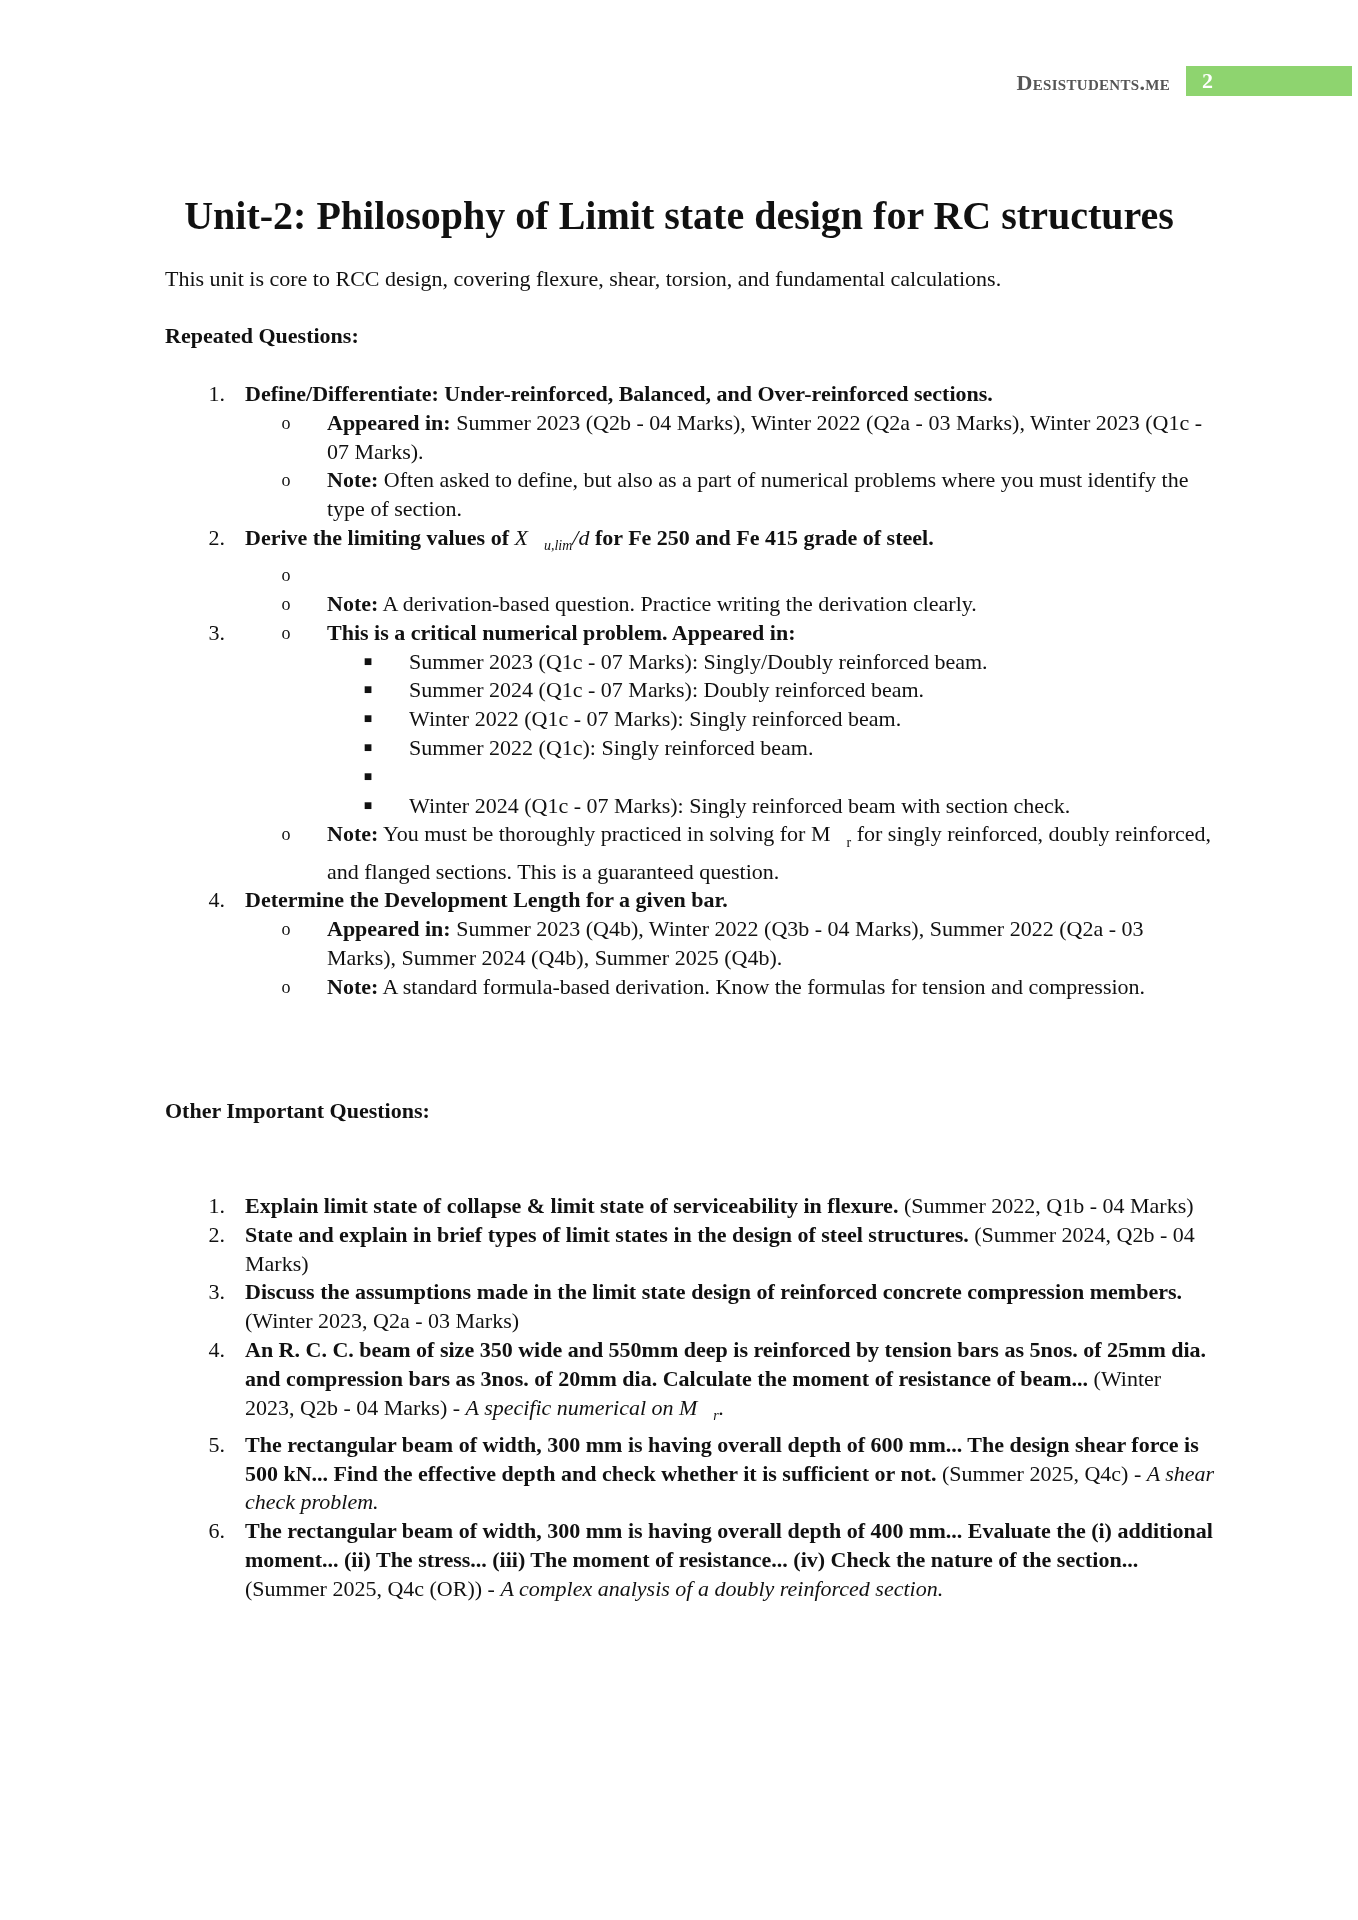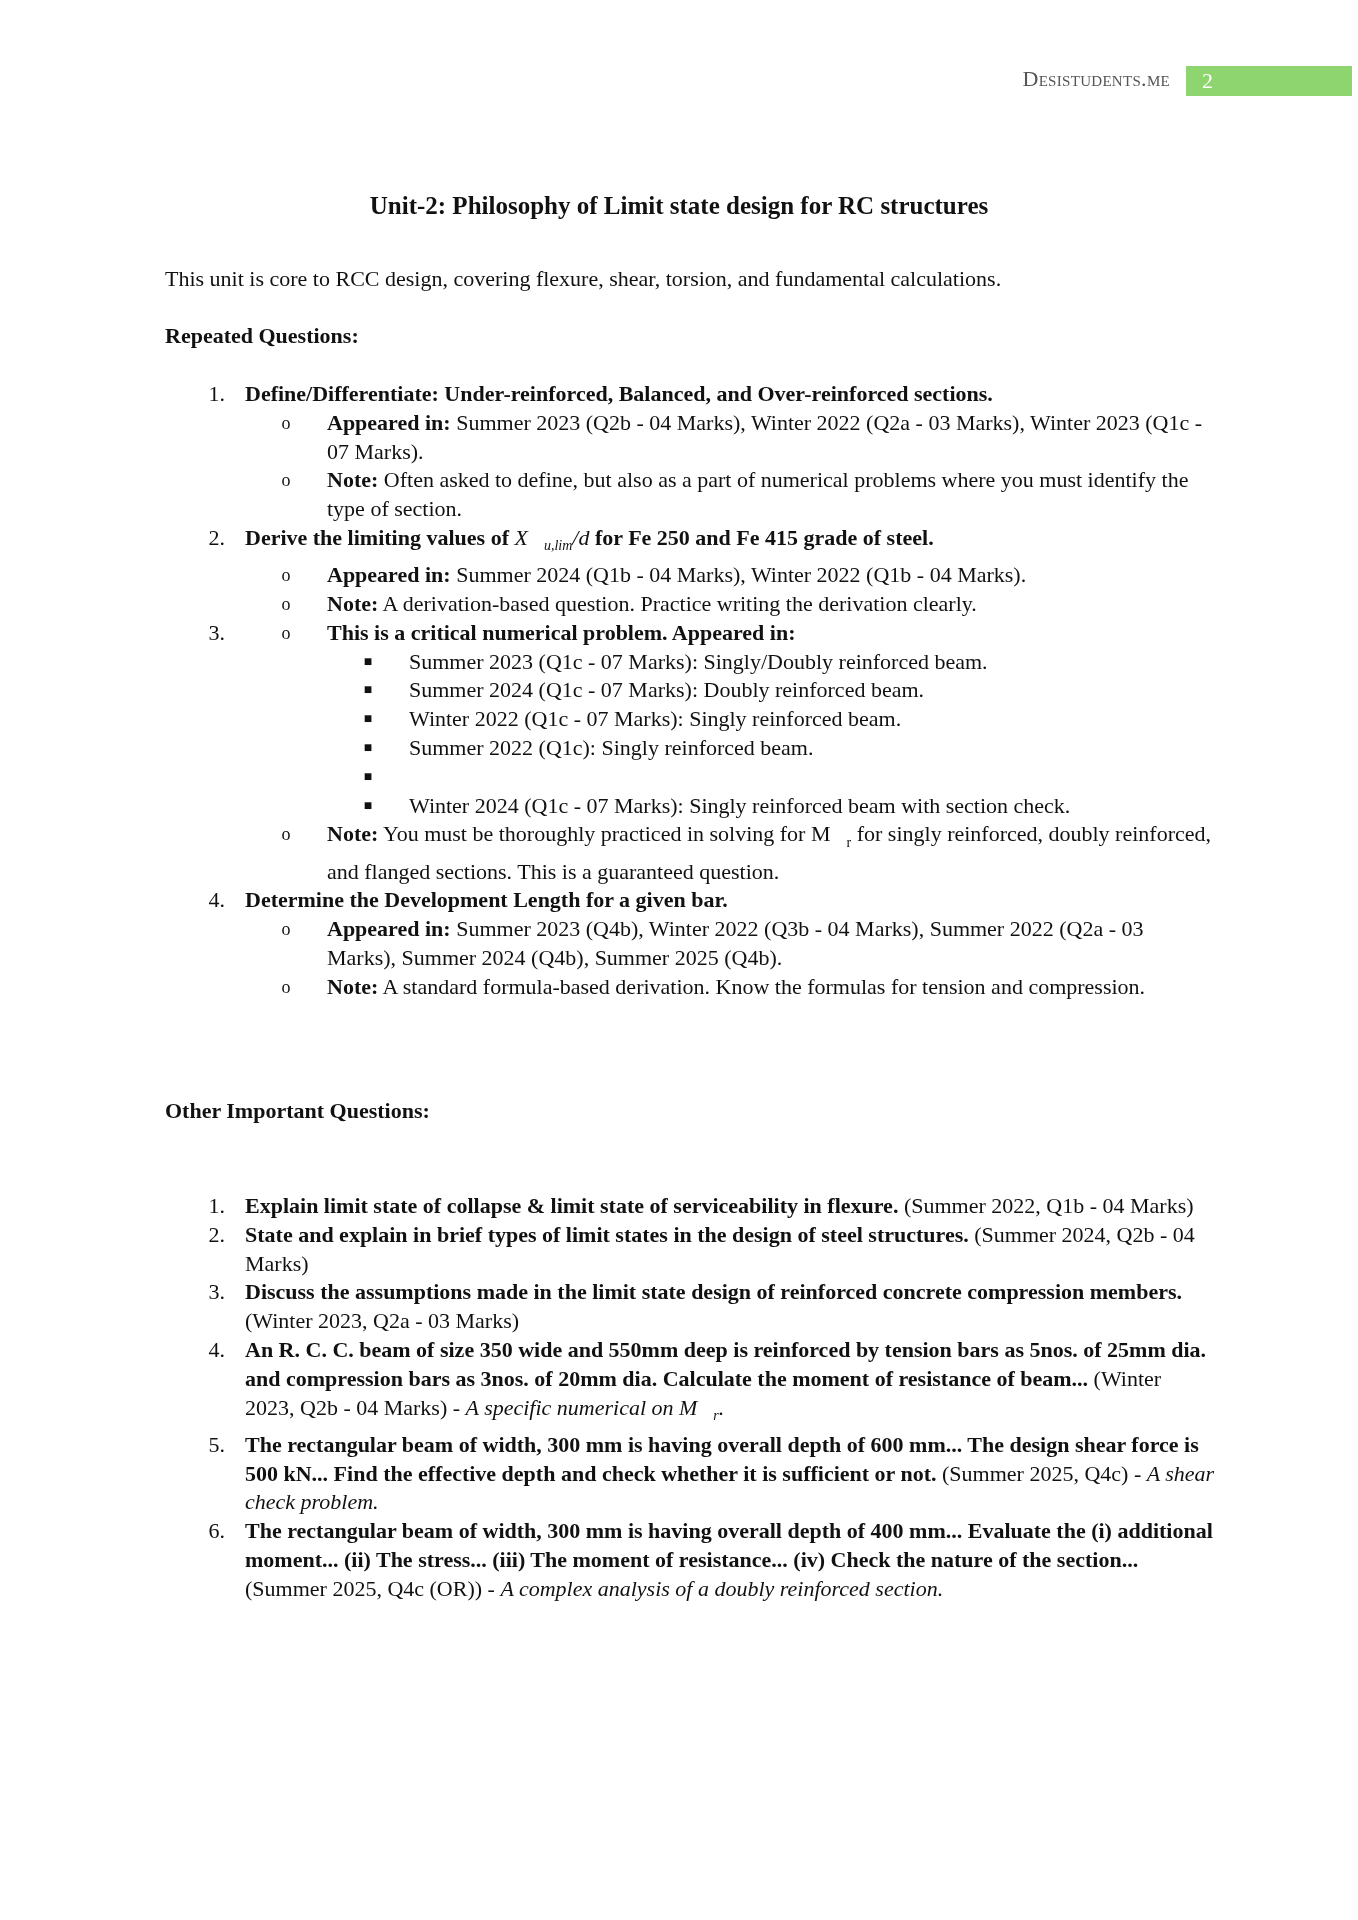--- a/index.html
+++ b/index.html
@@ -1,21 +1,21 @@
 <!DOCTYPE html>
 <html><head>
 <meta charset="utf-8">
 <style>
   html, body { margin: 0; padding: 0; background: #ffffff; }
   body { width: 1358px; height: 1920px; position: relative; overflow: hidden;
          font-family: "Liberation Serif", "DejaVu Serif", serif; color: #111; }
-  .header { position: absolute; top: 66px; right: 0; height: 30px; display: flex; align-items: flex-start; }
+  .header { position: absolute; top: 66px; right: 0; height: 30px; display: flex; align-items: flex-end; font-weight: bold; }
   .brand { font-family: "Liberation Serif", serif; color: #555; font-size: 22px; letter-spacing: 0.3px; margin-right: 16px; font-variant: small-caps; }
   .pagenum { background: #8ed46f; color: #fff; width: 166px; height: 30px; line-height: 30px; font-size: 22px; padding-left: 16px; box-sizing: border-box; margin-right: 6px; }
-  .title { position: absolute; top: 192px; left: 0; width: 1358px; text-align: center; font-weight: bold; font-size: 25px; }
+  .title { position: absolute; top: 192px; left: 0; width: 1358px; text-align: center; font-weight: bold; font-size: 40px; }
   .intro { position: absolute; top: 266px; left: 165px; font-size: 22px; }
   .section-head { position: absolute; left: 165px; font-weight: bold; font-size: 22px; }
   .list { position: absolute; left: 165px; width: 1050px; font-size: 22px; line-height: 28.8px; }
   .item { display: flex; }
   .num { width: 80px; text-align: right; padding-right: 20px; box-sizing: border-box; flex: none; }
   .content { flex: 1; }
   .sub { display: flex; margin-left: 0px; }
   .subm { width: 82px; flex: none; text-align: center; font-size: 18px; }
   .subsub { display: flex; margin-left: 82px; }
   .subsubm { width: 82px; flex: none; text-align: center; font-size: 14px; }
@@ -52,21 +52,20 @@
         </div>
     </div>
   </div>
 
   <div class="item">
     <span class="num">2.</span>
     <div class="content">
       <b><span>Derive the limiting values of </span><i style="font-weight:normal">X</i><sub style="font-style:italic;font-weight:normal">u,lim</sub><i style="font-weight:normal">/d</i><span> for Fe 250 and Fe 415 grade of steel.</span></b>
       <div class="sub">
           <span class="subm">o</span>
-          <span><b>Appeared in:</b> <span>Summer 2024 (Q1b - 04 Marks), Winter 2022 (Q1b - 04 Marks).</span></span>
         </div>
       <div class="sub">
           <span class="subm">o</span>
           <span><b>Note:</b> <span>A derivation-based question. Practice writing the derivation clearly.</span></span>
         </div>
     </div>
   </div>
 
   <div class="item">
     <span class="num">3.</span>

